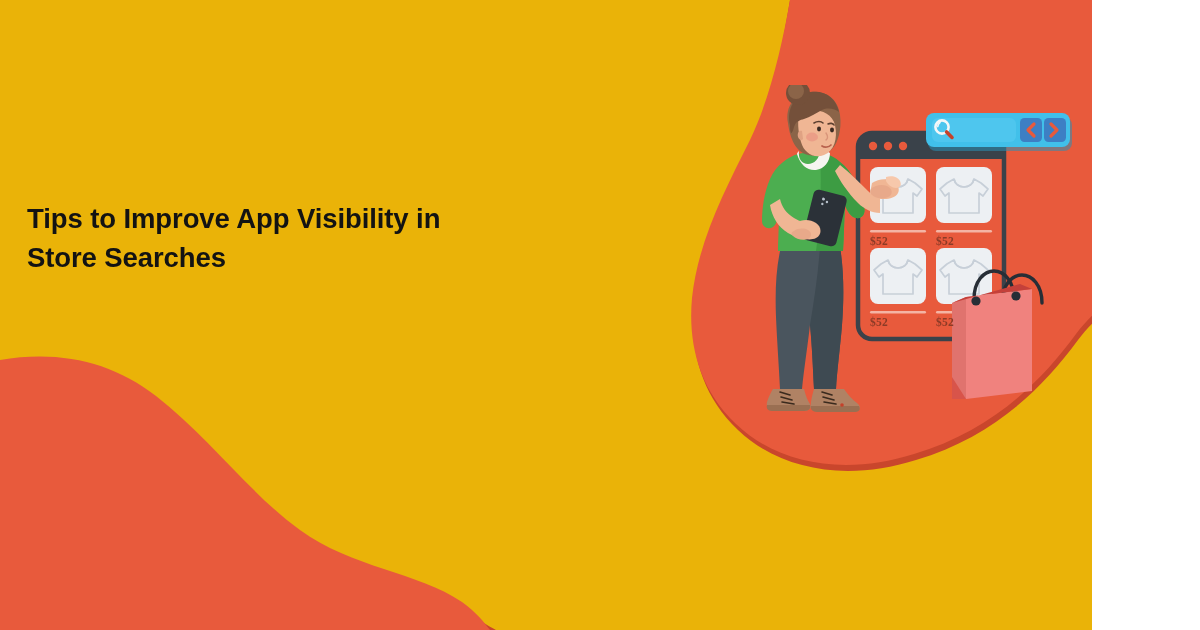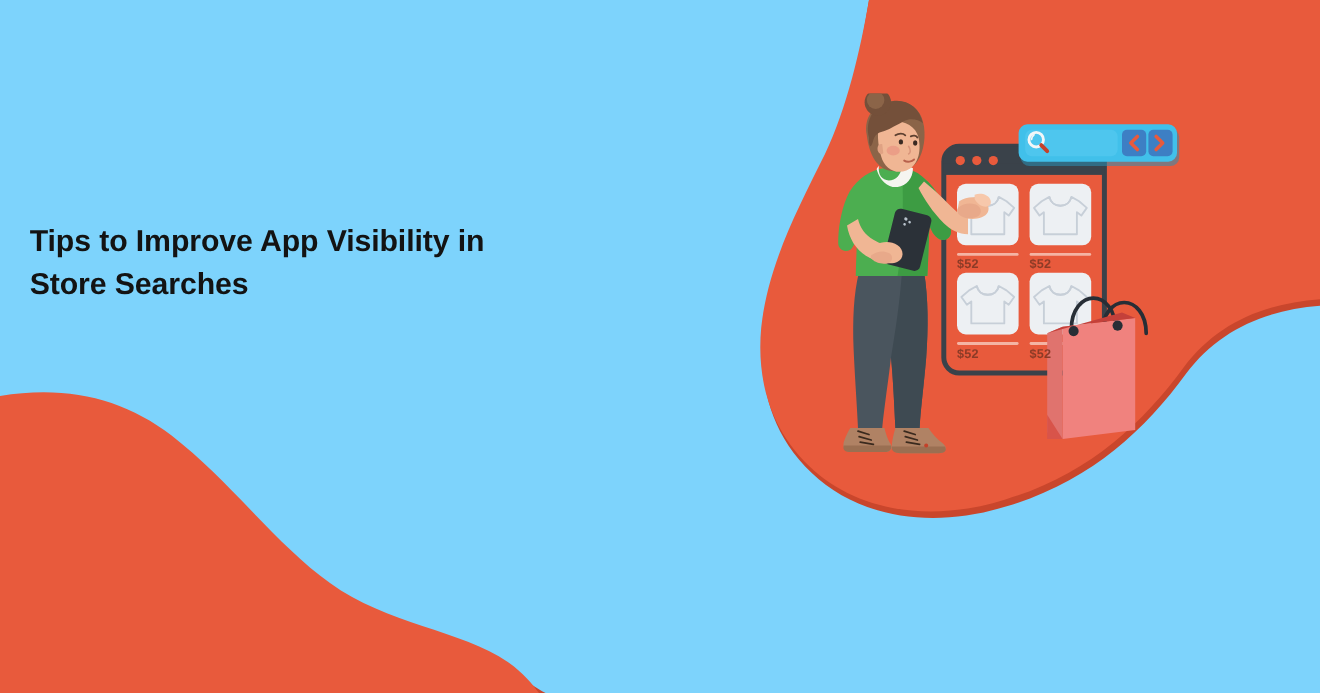--- a/index.html
+++ b/index.html
@@ -2,23 +2,23 @@
 <html><head>
 <meta charset="utf-8">
 <style>
   html, body {
     margin: 0;
     padding: 0;
     background: #ffffff;
   }
   #canvas {
     position: relative;
-    width: 1200px;
+    width: 1092px;
     height: 630px;
-    background: #7dd3fc;
+    background: #eab308;
     overflow: hidden;
     font-family: "Liberation Sans", sans-serif;
   }
   
   .blob-layer {
     position: absolute;
     left: 0; top: 0;
     width: 1200px;
     height: 630px;
   }
@@ -38,21 +38,21 @@
   #illustration {
     position: absolute;
     left: 740px;
     top: 85px;
     width: 350px;
     height: 345px;
   }
   #illustration svg { display: block; }
   .price-label {
     position: absolute;
-    font-family: Liberation Sans, sans-serif;
+    font-family: Liberation Serif, serif;
     font-size: 11.5px;
     font-weight: bold;
     color: #8c3b27;
     letter-spacing: 0.2px;
     white-space: nowrap;
   }
 </style>
 </head>
 <body>
 

